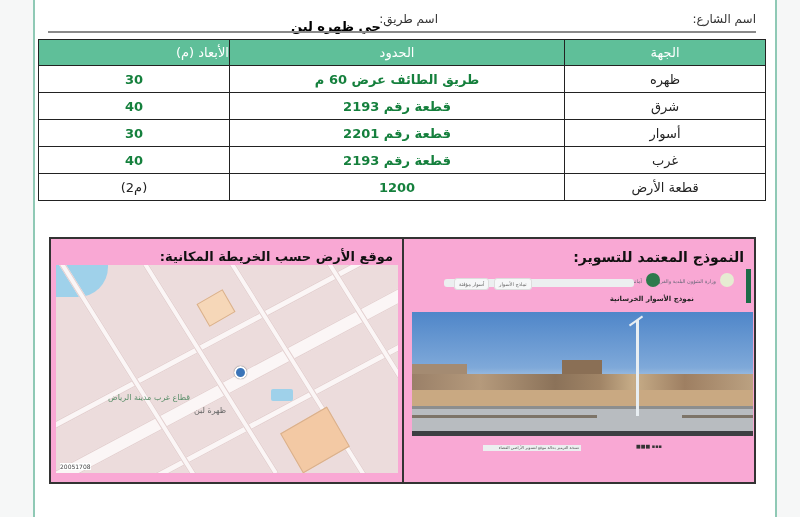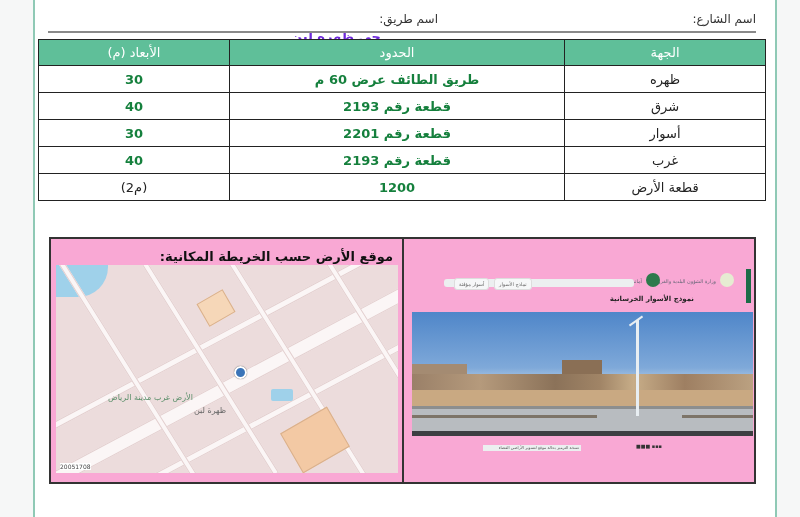--- a/index.html
+++ b/index.html
@@ -11,21 +11,21 @@
   .page {
     position:absolute; left:33px; top:-4px; width:740px; height:530px;
     background:#ffffff;
     border-left:2px solid #8fc9b5; border-right:2px solid #8fc9b5;
   }
   .street-row {
     position:absolute; left:48px; top:8px; width:708px; height:24px;
     direction:rtl;
   }
   .street-row .lbl { position:absolute; font-size:12px; color:#333; top:4px; }
-  .street-row .val { position:absolute; font-size:13px; color:#6d28d9; font-weight:bold; top:21px; }
+  .street-row .val { position:absolute; font-size:13px; color:#000000; font-weight:bold; top:11px; }
   .street-line {
     position:absolute; left:48px; top:31px; width:708px; height:2px; background:#8a8a8a;
   }
   table.bounds {
     position:absolute; left:38px; top:39px; width:728px;
     border-collapse:collapse; direction:rtl;
   }
   table.bounds th, table.bounds td {
     border:1.5px solid #222; text-align:center; height:26px; padding:0;
     font-size:13px;
@@ -139,21 +139,21 @@
   <span class="lbl" style="right:318px;">اسم طريق:</span>
   <span class="val" style="right:375px;">حي ظهره لبن</span>
 </div>
 <div class="street-line"></div>
 
 <table class="bounds">
   <thead>
     <tr>
       <th style="width:201px;">الجهة</th>
       <th style="width:336px;">الحدود</th>
-      <th style="width:191px;">الأبعاد (م)</th>
+      <th style="width:191px;text-align:right;">الأبعاد (م)</th>
     </tr>
   </thead>
   <tbody>
     <tr>
       <td class="side">ظهره</td>
       <td class="bold">طريق الطائف عرض 60 م</td>
       <td class="bold">30</td>
     </tr>
     <tr>
       <td class="side">شرق</td>
@@ -188,26 +188,27 @@
     <div class="road" style="left:-40px;top:60px;width:440px;height:5px;transform:rotate(-28deg);"></div>
     <div class="road" style="left:-40px;top:165px;width:440px;height:5px;transform:rotate(-28deg);"></div>
     <div class="road" style="left:20px;top:95px;width:260px;height:4px;transform:rotate(58deg);"></div>
     <div class="road" style="left:110px;top:100px;width:260px;height:4px;transform:rotate(58deg);"></div>
     <div class="road" style="left:-60px;top:100px;width:260px;height:4px;transform:rotate(58deg);"></div>
     <div class="road" style="left:200px;top:40px;width:200px;height:4px;transform:rotate(58deg);"></div>
     <div class="water" style="left:215px;top:124px;width:22px;height:12px;border-radius:2px;"></div>
     <div class="plot" style="left:145px;top:30px;width:28px;height:24px;background:#f6d7b8;"></div>
     <div class="plot" style="left:232px;top:152px;width:52px;height:44px;"></div>
     <div class="pin" style="left:178px;top:101px;"></div>
-    <div class="map-label" style="left:52px;top:128px;">الأرض غرب مدينة الرياض</div>
+    <div class="map-label" style="left:52px;top:128px;">قطاع غرب مدينة الرياض</div>
     <div class="map-label" style="left:138px;top:101px;color:#666;margin-top:40px;">ظهرة لبن</div>
     <div class="scale-label" style="left:4px;top:198px;">20051708</div>
   </div>
 
   <div style="position:absolute;left:353px;top:0;width:350px;height:100%;">
+    <div class="photo-title">النموذج المعتمد للتسوير:</div>
     <div class="green-bar"></div>
     <div class="logos">
       <div class="logo-circle" style="right:6px;top:2px;background:#e6ecd2;"></div>
       <div class="logo-text" style="right:24px;top:7px;">وزارة الشؤون البلدية والقروية</div>
       <div class="logo-circle" style="right:80px;top:2px;background:#2d7a4c;"></div>
       <div class="logo-text" style="right:98px;top:7px;">أمانة منطقة الرياض</div>
     </div>
     <div class="pill-bar">
       <span class="pill" style="left:50px;">نماذج الأسوار</span>
       <span class="pill" style="left:10px;">أسوار مؤقتة</span>

